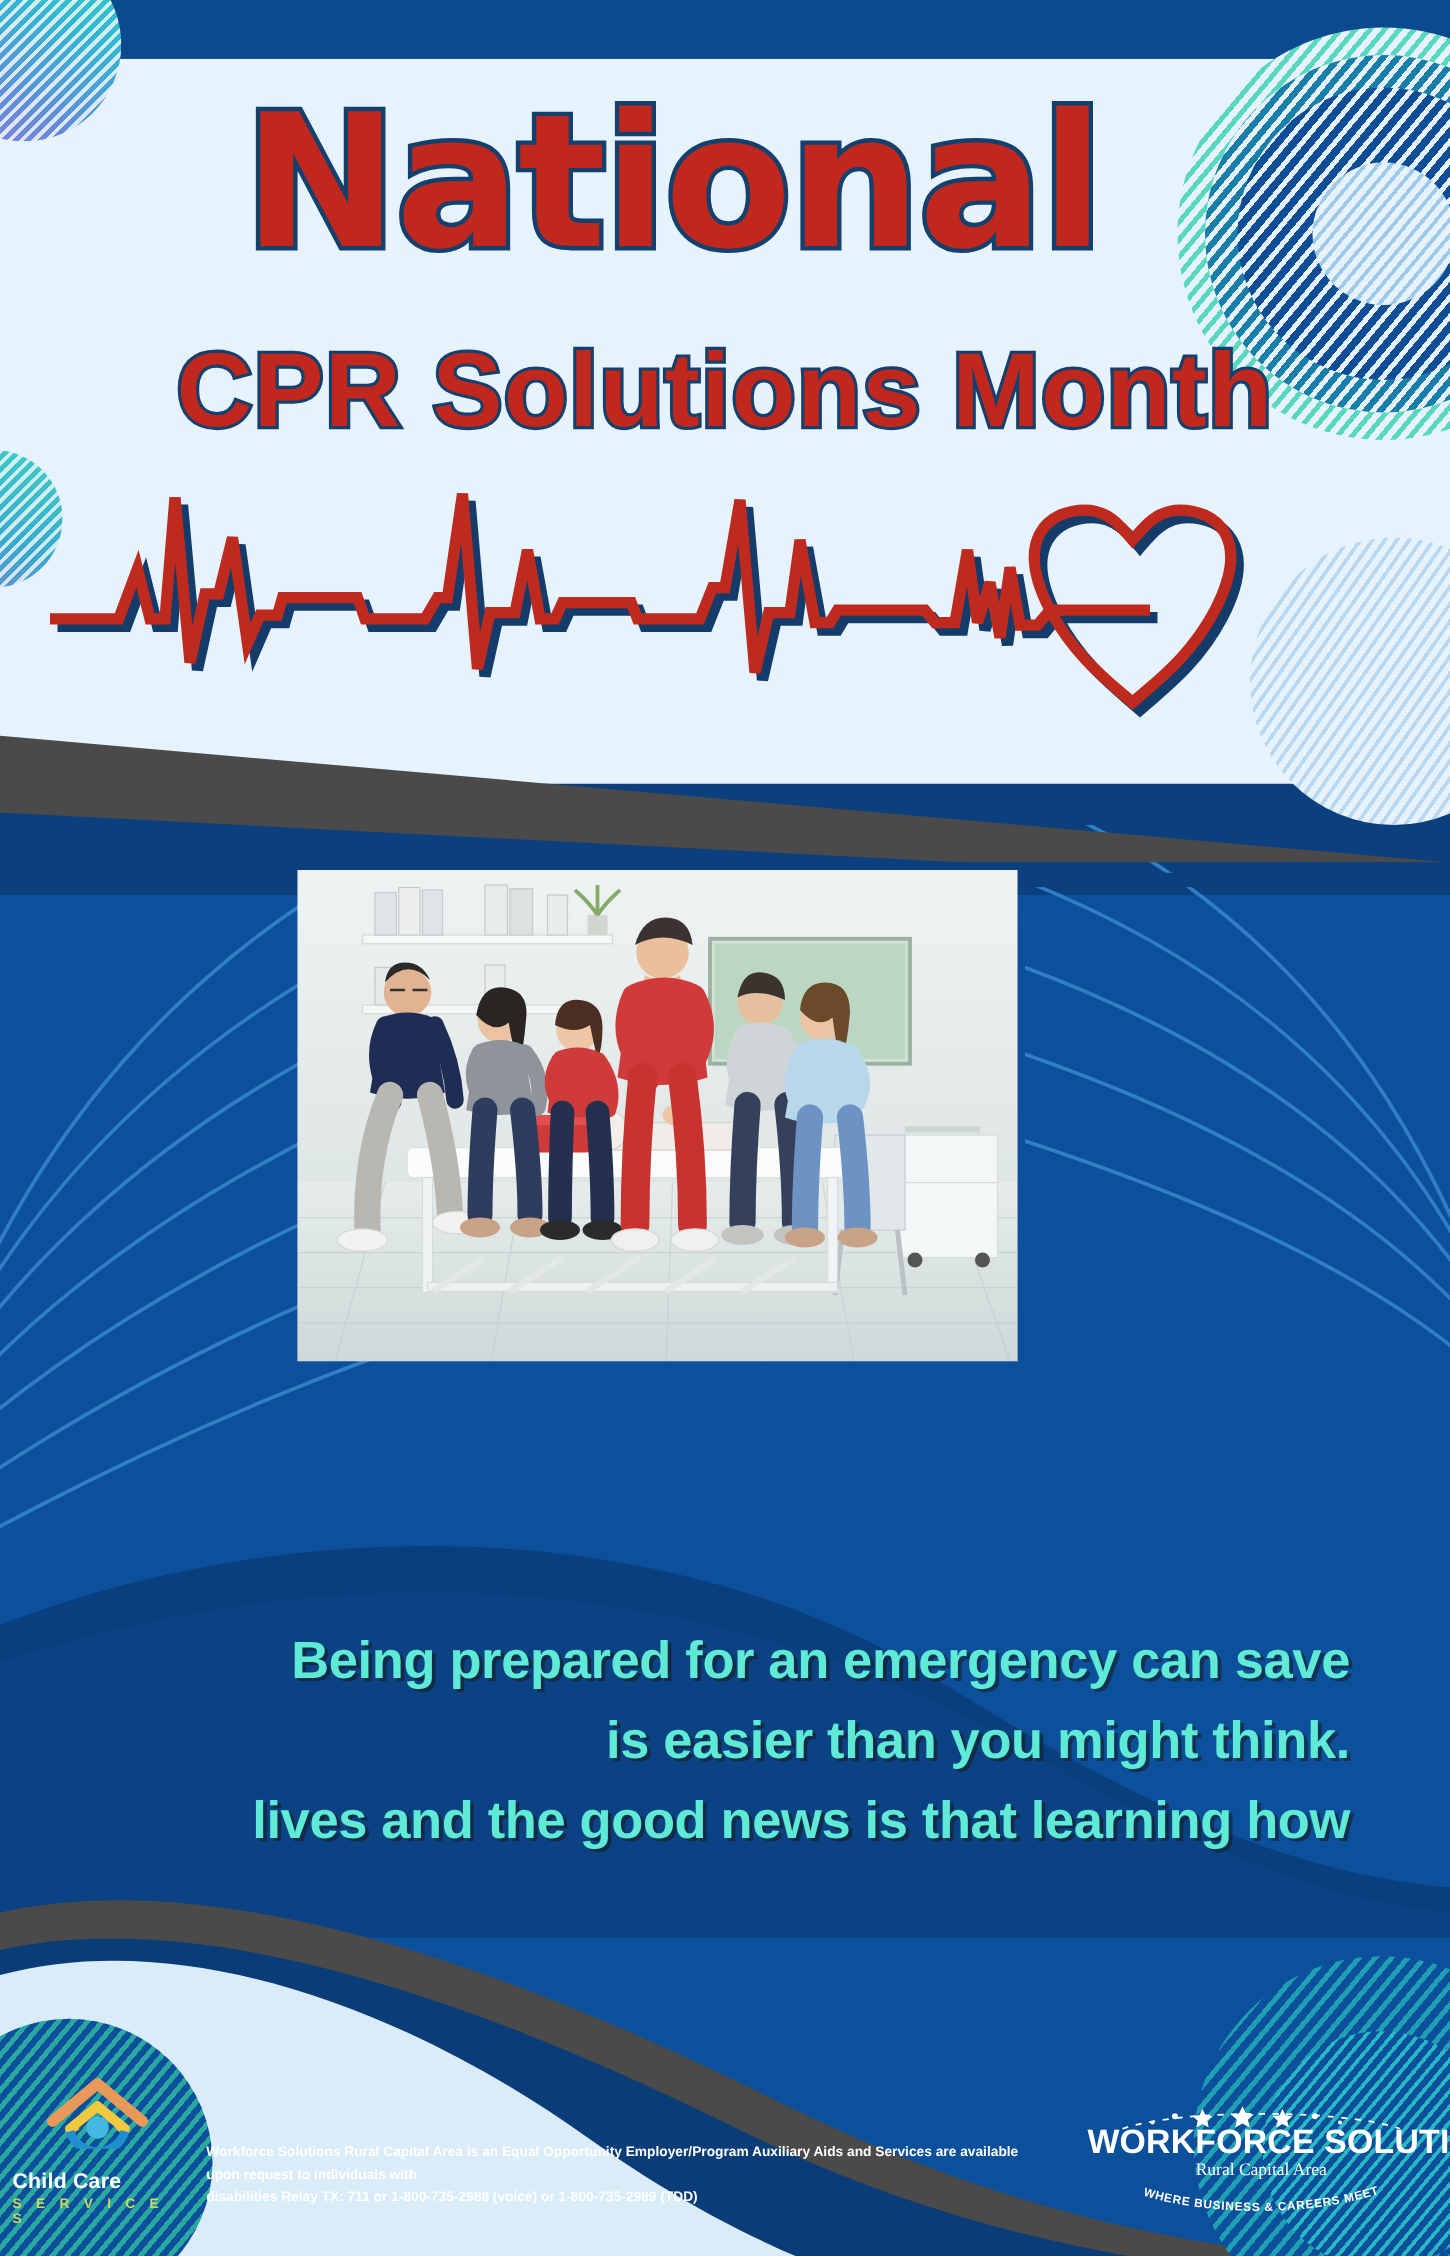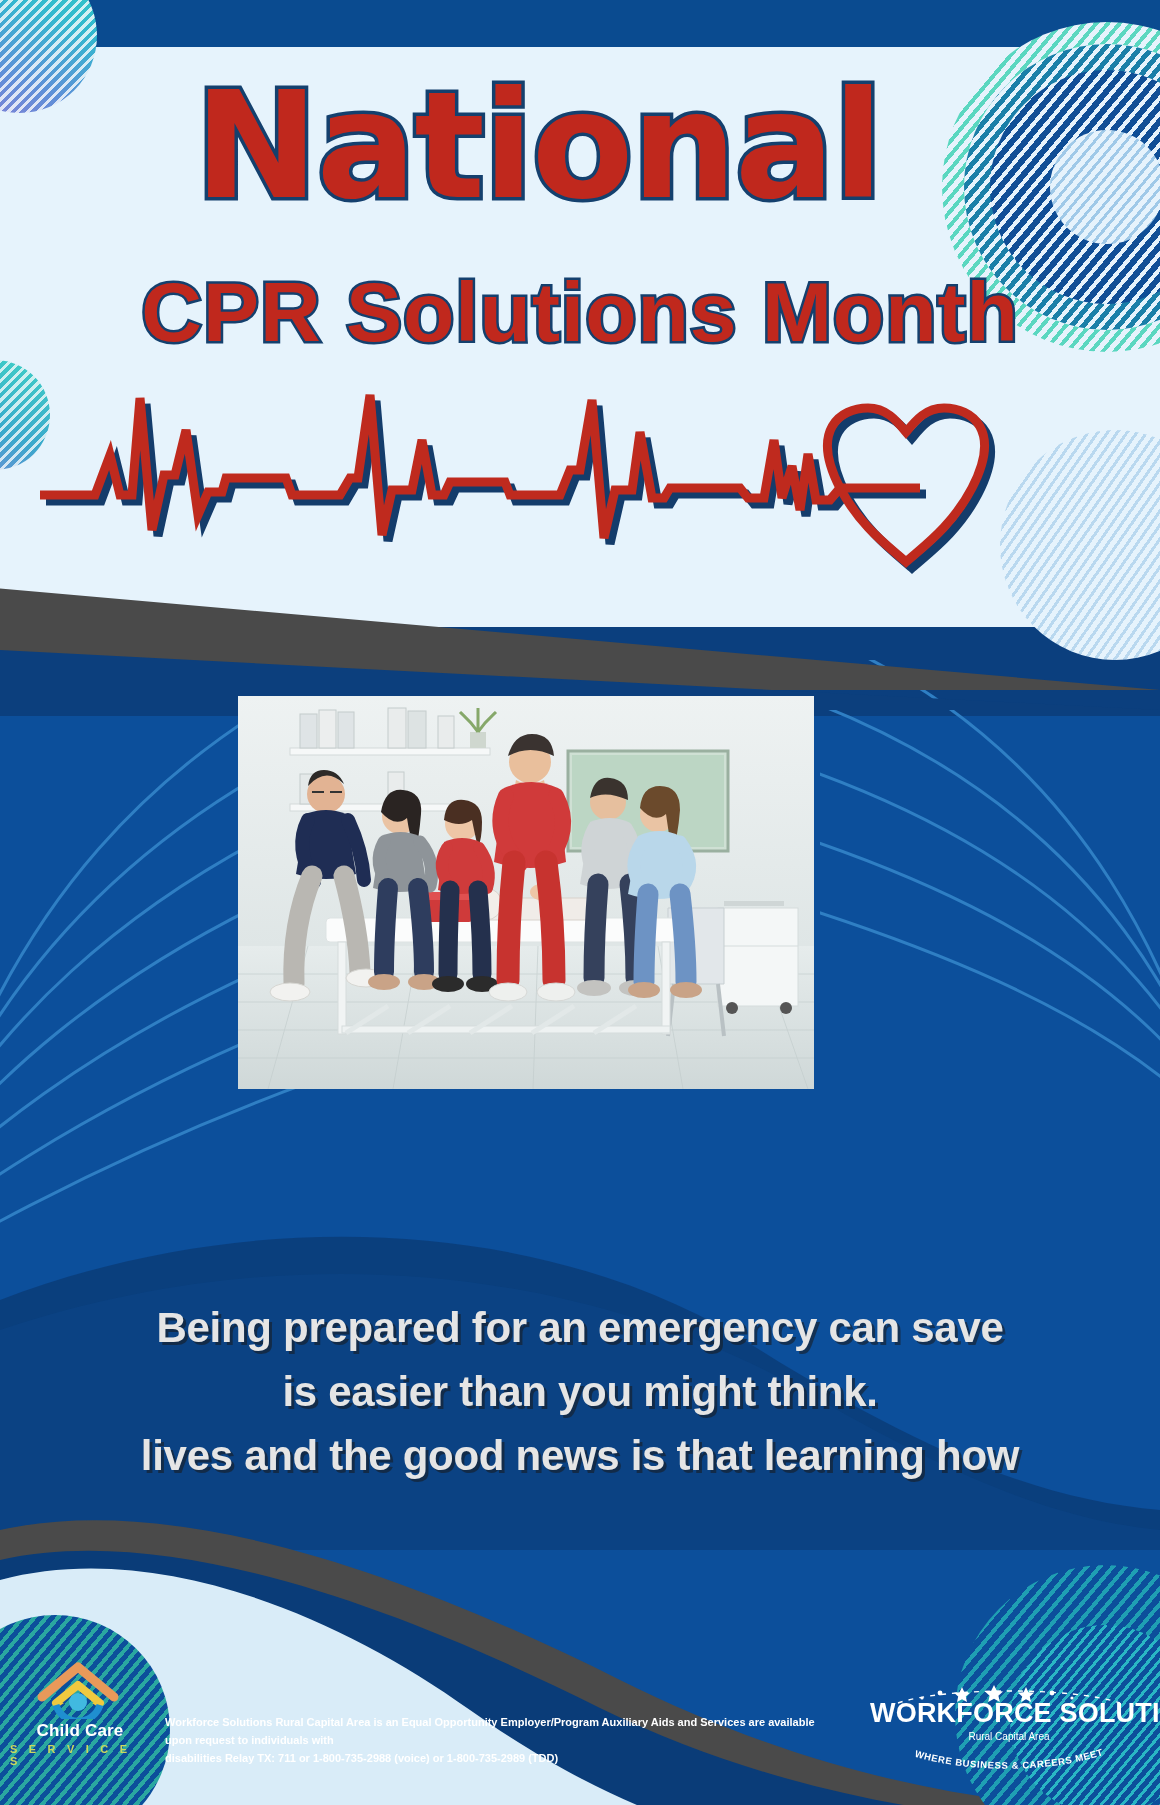--- a/index.html
+++ b/index.html
@@ -164,23 +164,23 @@
 
   .swoosh-b{
     position:absolute; left:0; top:1430px; width:1160px; height:380px;
     z-index:2;
   }
   .swoosh-b svg{width:100%;height:100%;}
 
   
   .body-copy{
     position:absolute; left:80px; top:1296px; width:1000px;
-    text-align:center;
+    text-align:right;
     z-index:8;
-    color:#e5e5e5;
+    color:#5eead4;
     font-family:"Liberation Sans", sans-serif;
     font-weight:bold;
     font-size:42px;
     line-height:64px;
     letter-spacing:-0.3px;
     text-shadow:3px 3px 0 rgba(25,25,25,.55);
   }
   .body-copy .ln{display:block;}
 
   
@@ -206,22 +206,22 @@
     z-index:3;
   }
 
   
   .cc-logo{
     position:absolute; left:10px; bottom:28px; width:140px; height:120px;
     z-index:9;
   }
   .cc-mark{width:96px;height:62px;display:block;margin:0 auto;}
   .cc-name{
-    text-align:center; color:#ffffff; font-weight:bold;
-    font-size:17px; letter-spacing:.2px; margin-top:2px;
+    color:#ffffff; font-weight:bold;
+    font-size:17px; letter-spacing:.2px; margin-top:16px;
     font-family:"Liberation Sans", sans-serif;
   }
   .cc-sub{
     text-align:left; color:#c9d85f; font-weight:bold;
     font-size:11px; letter-spacing:4.2px; margin-top:2px;
     font-family:"Liberation Sans", sans-serif;
   }
 
   
   .footer-text{
@@ -238,22 +238,22 @@
     position:absolute; right:12px; bottom:28px; width:278px; height:92px;
     z-index:9; color:#ffffff; text-align:center;
   }
   .wfs-arc{width:250px;height:20px;display:block;margin:0 auto -6px auto;}
   .wfs-title{
     font-size:27px; font-weight:bold; letter-spacing:.2px;
     font-family:"Liberation Sans", sans-serif; line-height:29px;
     white-space:nowrap;
   }
   .wfs-region{
-    font-size:10px; line-height:17px; font-weight:normal;
-    font-family:Liberation Sans, sans-serif;
+    font-size:14px; line-height:17px; font-weight:normal;
+    font-family:Liberation Serif, serif;
   }
   .wfs-tag{width:240px;height:26px;display:block;margin:0 auto;}
   .wfs-tag text{font-size:9.5px;font-weight:bold;letter-spacing:.6px;fill:#ffffff;
     font-family:"Liberation Sans", sans-serif;}
 </style>
 </head>
 <body>
 
 <div id="poster">
 

